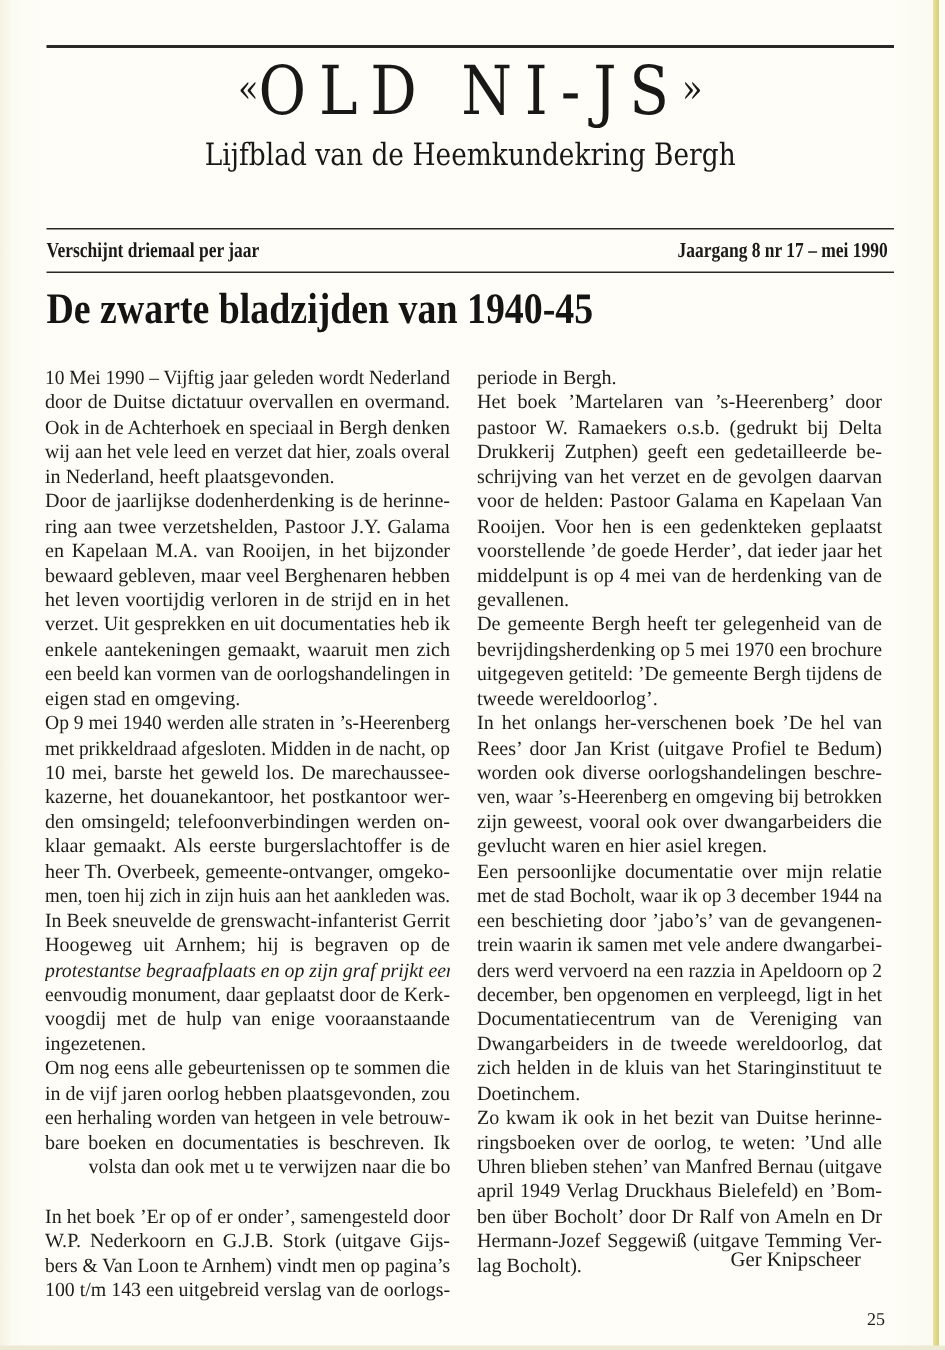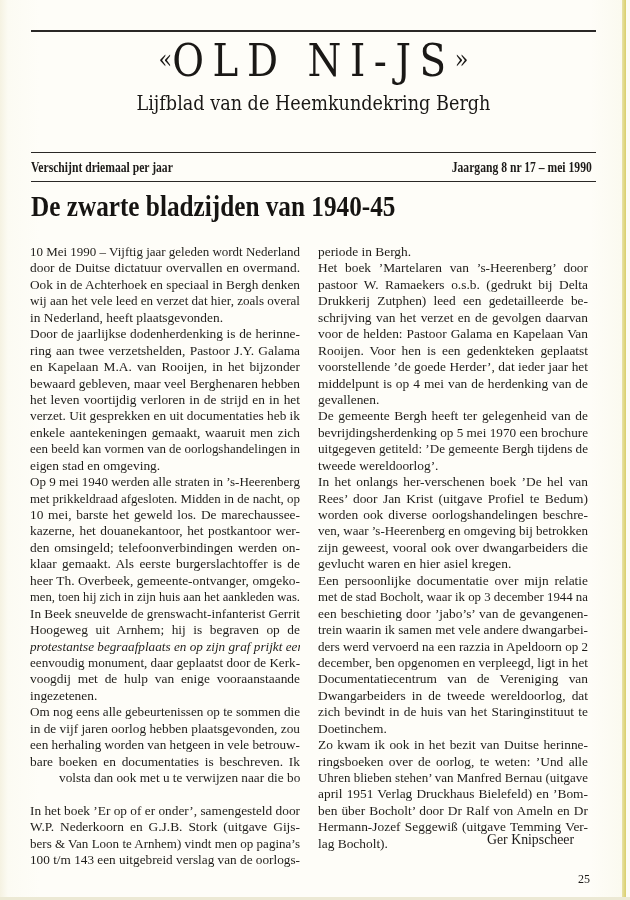--- a/index.html
+++ b/index.html
@@ -136,21 +136,21 @@
       <span class="gap"></span>
       <span class="line" style="text-align-last: left;"><span style="transform: scaleX(0.9956);">In het boek ’Er op of er onder’, samengesteld door</span></span>
       <span class="line">W.P. Nederkoorn en G.J.B. Stork (uitgave Gijs-</span>
       <span class="line" style="text-align-last: left;"><span style="transform: scaleX(0.9728);">bers &amp; Van Loon te Arnhem) vindt men op pagina’s</span></span>
       <span class="line" style="text-align-last: left;"><span style="transform: scaleX(0.9892);">100 t/m 143 een uitgebreid verslag van de oorlogs-</span></span>
     </div>
   <div class="col right" id="col-right">
       <span class="line last">periode in Bergh.</span>
       <span class="line">Het boek ’Martelaren van ’s-Heerenberg’ door</span>
       <span class="line">pastoor W. Ramaekers o.s.b. (gedrukt bij Delta</span>
-      <span class="line">Drukkerij Zutphen) leed een gedetailleerde be-</span>
+      <span class="line">Drukkerij Zutphen) geeft een gedetailleerde be-</span>
       <span class="line">schrijving van het verzet en de gevolgen daarvan</span>
       <span class="line">voor de helden: Pastoor Galama en Kapelaan Van</span>
       <span class="line">Rooijen. Voor hen is een gedenkteken geplaatst</span>
       <span class="line">voorstellende ’de goede Herder’, dat ieder jaar het</span>
       <span class="line">middelpunt is op 4 mei van de herdenking van de</span>
       <span class="line last">gevallenen.</span>
       <span class="line">De gemeente Bergh heeft ter gelegenheid van de</span>
       <span class="line" style="text-align-last: left;"><span style="transform: scaleX(0.9865);">bevrijdingsherdenking op 5 mei 1970 een brochure</span></span>
       <span class="line" style="text-align-last: left;"><span style="transform: scaleX(0.9821);">uitgegeven getiteld: ’De gemeente Bergh tijdens de</span></span>
       <span class="line last">tweede wereldoorlog’.</span>
@@ -161,26 +161,26 @@
       <span class="line">zijn geweest, vooral ook over dwangarbeiders die</span>
       <span class="line last">gevlucht waren en hier asiel kregen.</span>
       <span class="line">Een persoonlijke documentatie over mijn relatie</span>
       <span class="line" style="text-align-last: left;"><span style="transform: scaleX(0.9591);">met de stad Bocholt, waar ik op 3 december 1944 na</span></span>
       <span class="line">een beschieting door ’jabo’s’ van de gevangenen-</span>
       <span class="line" style="text-align-last: left;"><span style="transform: scaleX(0.9853);">trein waarin ik samen met vele andere dwangarbei-</span></span>
       <span class="line" style="text-align-last: left;"><span style="transform: scaleX(0.9747);">ders werd vervoerd na een razzia in Apeldoorn op 2</span></span>
       <span class="line" style="text-align-last: left;"><span style="transform: scaleX(0.9871);">december, ben opgenomen en verpleegd, ligt in het</span></span>
       <span class="line">Documentatiecentrum van de Vereniging van</span>
       <span class="line">Dwangarbeiders in de tweede wereldoorlog, dat</span>
-      <span class="line">zich bevindt in de huis van het Staringinstituut te</span>
+      <span class="line">zich helden in de kluis van het Staringinstituut te</span>
       <span class="line last">Doetinchem.</span>
       <span class="line">Zo kwam ik ook in het bezit van Duitse herinne-</span>
       <span class="line">ringsboeken over de oorlog, te weten: ’Und alle</span>
       <span class="line" style="text-align-last: left;"><span style="transform: scaleX(0.969);">Uhren blieben stehen’ van Manfred Bernau (uitgave</span></span>
-      <span class="line">april 1951 Verlag Druckhaus Bielefeld) en ’Bom-</span>
+      <span class="line">april 1949 Verlag Druckhaus Bielefeld) en ’Bom-</span>
       <span class="line">ben über Bocholt’ door Dr Ralf von Ameln en Dr</span>
       <span class="line">Hermann-Jozef Seggewiß (uitgave Temming Ver-</span>
       <span class="line last">lag Bocholt).</span>
     </div>
 
   <div class="signature">Ger Knipscheer</div>
   <div class="pagenum">25</div>
 </div>
 
 </body></html>

